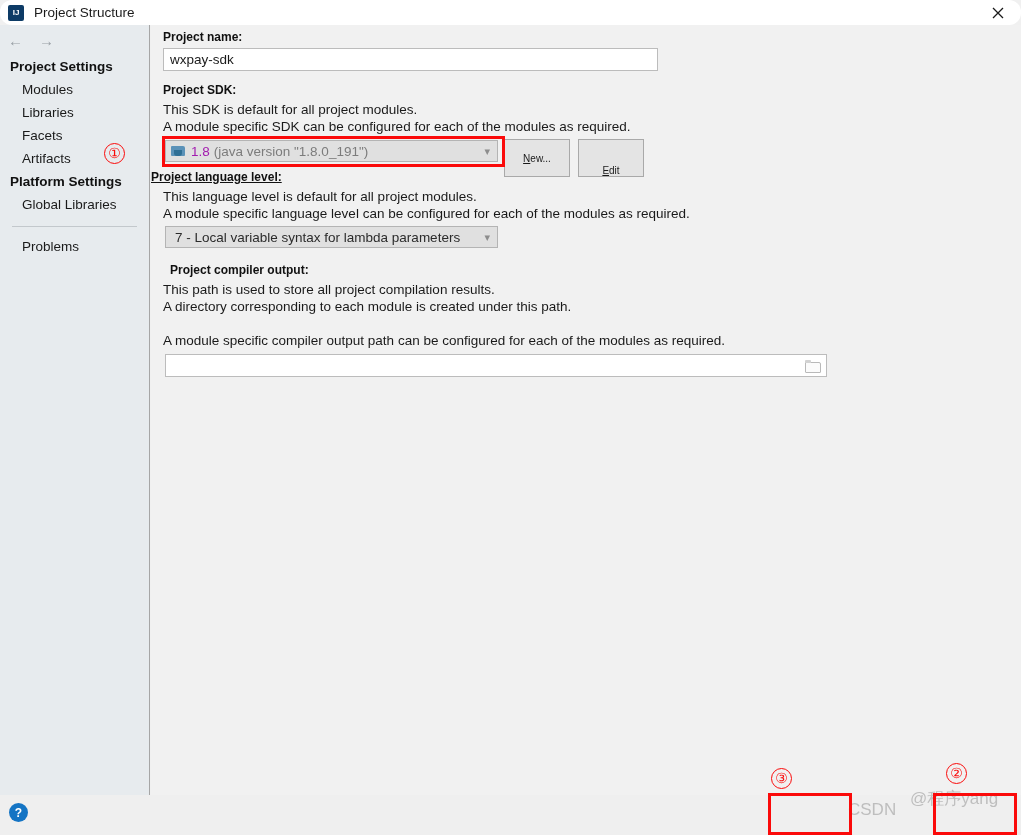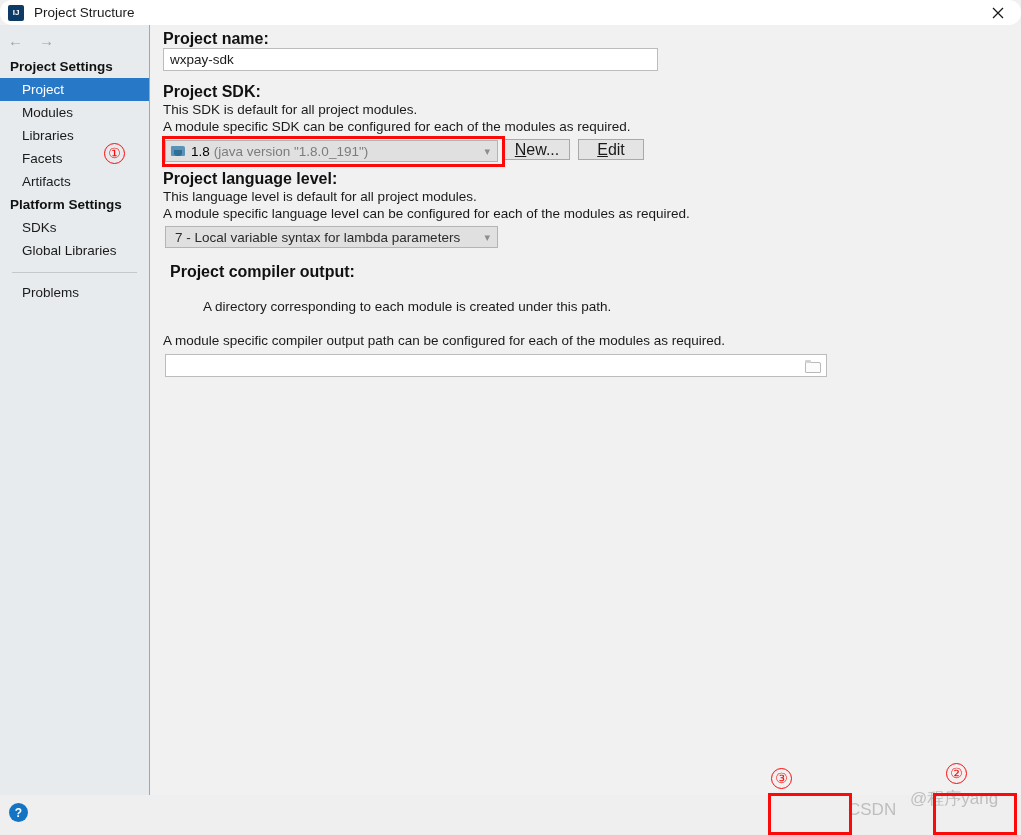--- a/index.html
+++ b/index.html
@@ -109,21 +109,21 @@
 
   
   .content {
     position: absolute;
     left: 151px; top: 25px;
     width: 870px; height: 770px;
     background: #f1f1f1;
   }
   .label-bold {
     font-weight: bold;
-    font-size: 16px;
+    font-size: 12px;
     color: #111111;
   }
   .desc {
     font-size: 13.5px;
     color: #1a1a1a;
     line-height: 17px;
   }
 
   .text-input {
     box-sizing: border-box;
@@ -171,30 +171,30 @@
     background: #5b92b8;
     border-radius: 1px 2px 1px 1px;
   }
   .sdk-icon .cup {
     position: absolute;
     left: 3px; top: 5px;
     width: 8px; height: 6px;
     background: #2f6f95;
     border-radius: 0 0 3px 3px;
   }
-  .sdk-ver-strong { color: #000000; }
+  .sdk-ver-strong { color: #a21caf; }
 
   .btn {
     box-sizing: border-box;
-    height: 21px;
+    height: 38px;
     min-width: 66px;
     background: #e4e4e4;
     border: 1px solid #a9a9a9;
     font-family: "Liberation Sans", sans-serif;
-    font-size: 16px;
+    font-size: 10px;
     color: #1a1a1a;
     display: inline-flex;
     align-items: center;
     justify-content: center;
     padding: 0 10px;
   }
   .mn { text-decoration: underline; }
 
   .path-field {
     box-sizing: border-box;
@@ -293,28 +293,26 @@
   </div>
 </div>
 
 <div class="sidebar">
   <div class="nav-arrows">
     <span class="nav-arrow">←</span>
     <span class="nav-arrow">→</span>
   </div>
 
   <div class="side-group">Project Settings</div>
-  <div class="side-item selected">Project</div>
   <div class="side-item">Modules</div>
   <div class="side-item">Libraries</div>
   <div class="side-item">Facets</div>
   <div class="side-item">Artifacts</div>
 
   <div class="side-group">Platform Settings</div>
-  <div class="side-item">SDKs</div>
   <div class="side-item">Global Libraries</div>
 
   <div class="side-sep"></div>
   <div class="side-item">Problems</div>
 </div>
 
 <div class="content">
 
   <div class="label-bold" style="position:absolute; left:12px; top:5px;">Project name:</div>
   <input class="text-input" style="position: absolute; left: 12px; top: 23px; width: 495px;" value="wxpay-sdk">
@@ -333,31 +331,32 @@
     <span class="chev">▾</span>
   </div>
 
   <div class="btn" style="position:absolute; left:353px; top:114px; width:65px;">
     <span><span class="mn">N</span><span>ew...</span></span>
   </div>
   <div class="btn" style="position:absolute; left:427px; top:114px; width:65px;align-items:flex-end;">
     <span><span class="mn">E</span><span>dit</span></span>
   </div>
 
-  <div class="label-bold" style="position:absolute; left:12px; top:145px;">Project language level:</div>
+  <div class="label-bold" style="position:absolute; left:0; top:145px;text-decoration:underline;">Project language level:</div>
   <div class="desc" style="position:absolute; left:12px; top:163px;">This language level is default for all project modules.</div>
   <div class="desc" style="position:absolute; left:12px; top:180px;">A module specific language level can be configured for each of the modules as required.</div>
 
   <div class="combo" style="position:absolute; left:14px; top:201px; width:333px; color:#2b2b2b;">
     <span style="margin-left:4px;">7 - Local variable syntax for lambda parameters</span>
     <span class="chev">▾</span>
   </div>
 
   <div class="label-bold" style="position:absolute; left:19px; top:238px;">Project compiler output:</div>
-  <div class="desc" style="position:absolute; left:12px; top:273px;margin-left:40px;">A directory corresponding to each module is created under this path.</div>
+  <div class="desc" style="position:absolute; left:12px; top:256px;">This path is used to store all project compilation results.</div>
+  <div class="desc" style="position:absolute; left:12px; top:273px;">A directory corresponding to each module is created under this path.</div>
   <div class="desc" style="position:absolute; left:12px; top:307px;">A module specific compiler output path can be configured for each of the modules as required.</div>
 
   <div class="path-field" style="position:absolute; left:14px; top:329px; width:662px;">
     <span class="folder-ico"></span>
   </div>
 </div>
 
 <div class="footer">
   <div class="help-btn">?</div>
 

